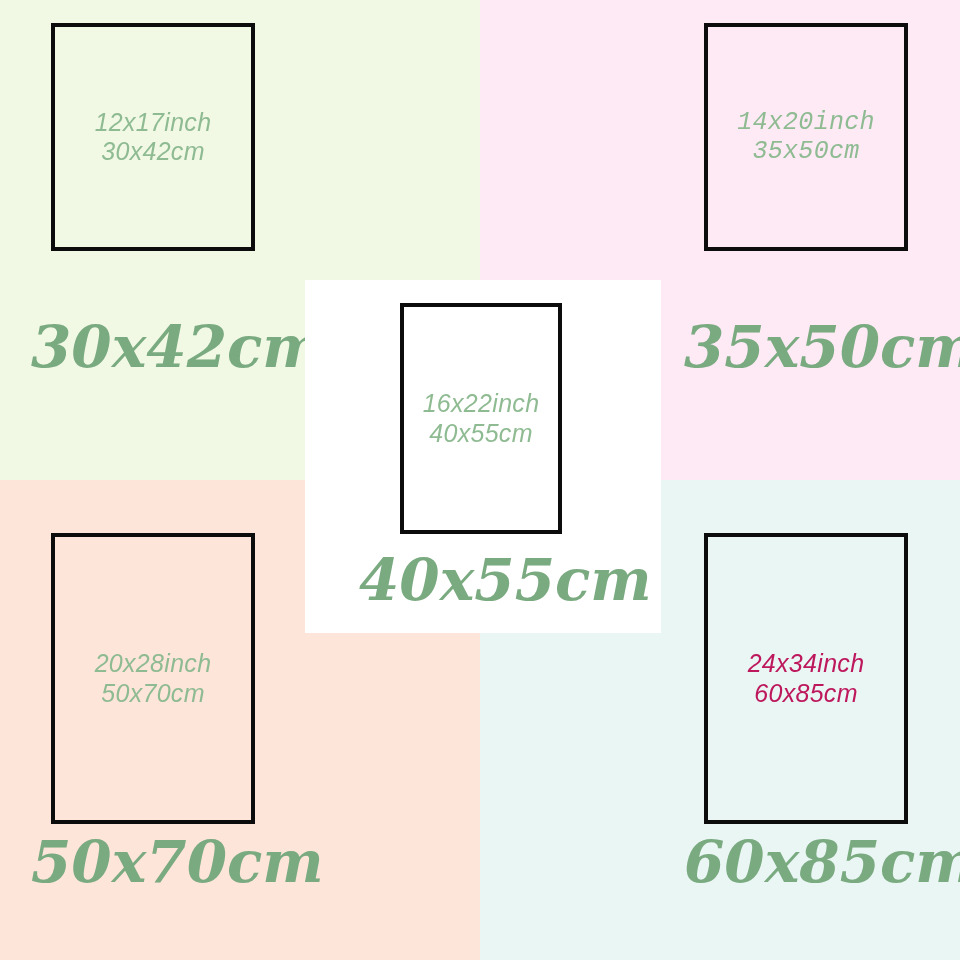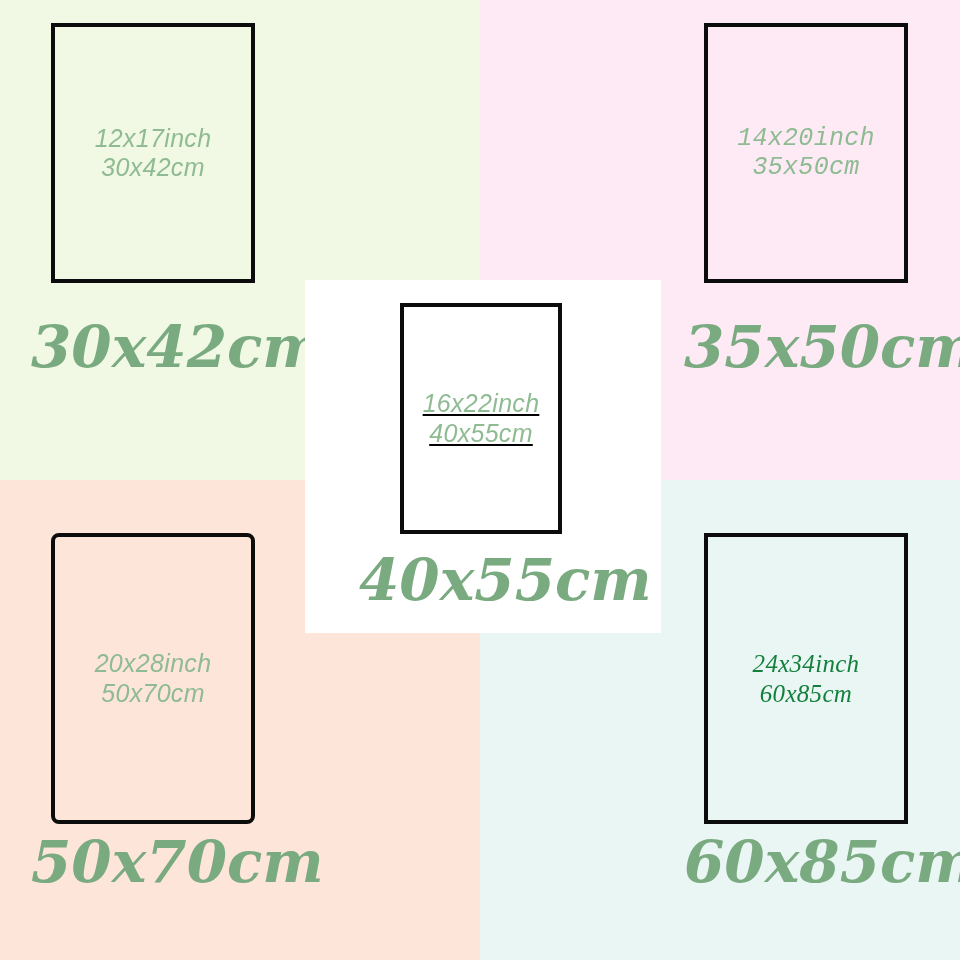--- a/index.html
+++ b/index.html
@@ -29,21 +29,21 @@
   }
   .frame {
     position: absolute;
     box-sizing: border-box;
     border: 4px solid #0c0c0c;
     display: flex;
     align-items: center;
     justify-content: center;
     background: transparent;
   }
-  .f-q-top    { left: 51px;  top: 23px; width: 204px; height: 260px; }
+  .f-q-top    { left: 51px;  top: 23px; width: 204px; height: 228px; }
   .f-q-top.right { left: 224px; font-family: Liberation Mono, monospace; }
   .f-q-bottom { left: 51px;  top: 53px; width: 204px; height: 291px; }
   .f-q-bottom.right { left: 224px; }
   .f-center   { left: 95px;  top: 23px; width: 162px; height: 231px; }
   .inner-text {
     font-style: italic;
     font-size: 25px;
     line-height: 1.18;
     text-align: center;
     letter-spacing: 0.3px;
@@ -85,41 +85,41 @@
     <div class="frame f-q-top right" style="border-color: rgb(12, 12, 12);">
       <div class="inner-text" style="color: rgb(143, 187, 146);">
         <div>14x20inch</div>
         <div>35x50cm</div>
       </div>
     </div>
     <div class="big-label l-q-top right" style="color: rgb(122, 170, 128);">35x50cm</div>
   </section>
 
   <section class="quad q-bl" style="background-color: rgb(253, 229, 217);">
-    <div class="frame f-q-bottom" style="border-color: rgb(12, 12, 12); border-radius: 8px;">
+    <div class="frame f-q-bottom" style="border-color: rgb(12, 12, 12);">
       <div class="inner-text" style="color: rgb(143, 187, 146);">
         <div>20x28inch</div>
         <div>50x70cm</div>
       </div>
     </div>
     <div class="big-label l-q-bottom rel" style="color: rgb(122, 170, 128);">50x70cm</div>
   </section>
 
   <section class="quad q-br" style="background-color: rgb(233, 246, 244);">
     <div class="frame f-q-bottom right" style="border-color: rgb(12, 12, 12);">
-      <div class="inner-text" style="color: #15803d; font-family: Liberation Serif, serif;">
+      <div class="inner-text" style="color: #be185d;">
         <div>24x34inch</div>
         <div>60x85cm</div>
       </div>
     </div>
     <div class="big-label l-q-bottom rel right" style="color: rgb(122, 170, 128);">60x85cm</div>
   </section>
 
   <section class="center-panel" style="background-color: rgb(255, 255, 255);">
-    <div class="frame f-center" style="border-color: rgb(12, 12, 12); text-decoration: underline;">
+    <div class="frame f-center" style="border-color: rgb(12, 12, 12);">
       <div class="inner-text" style="color: rgb(143, 187, 146);">
         <div>16x22inch</div>
         <div>40x55cm</div>
       </div>
     </div>
     <div class="big-label l-center" style="color: rgb(122, 170, 128);">40x55cm</div>
   </section>
 
 </div>
 

